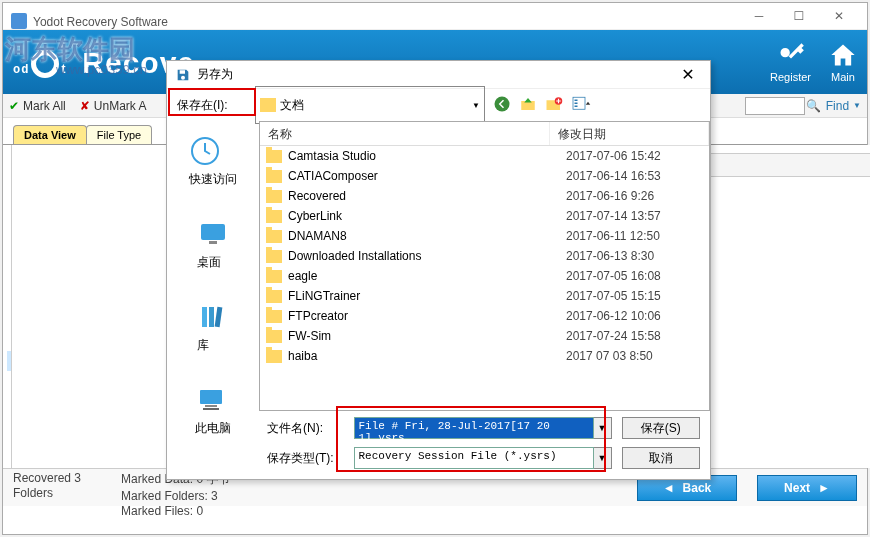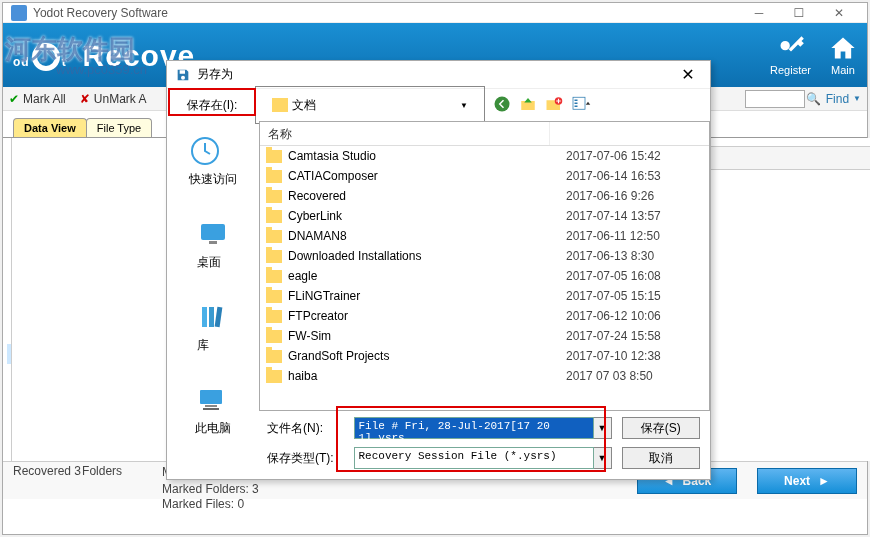--- a/index.html
+++ b/index.html
@@ -1,19 +1,19 @@
 <!DOCTYPE html>
 <html><head>
 <meta charset="utf-8">
 <style>
 *{box-sizing:border-box;margin:0;padding:0;font-family:"Microsoft YaHei","Segoe UI",sans-serif;font-size:12px}
 body{background:#f0f0f0;width:870px;height:537px;overflow:hidden;position:relative}
 .window{position:absolute;background:#fff;border:1px solid #aaa}
 .main-window{left:2px;top:2px;width:866px;height:533px}
-.titlebar{height:20px;background:#fff;display:flex;align-items:center;padding:0 8px;border-bottom:1px solid #eee}
+.titlebar{height:27px;background:#fff;display:flex;align-items:flex-end;padding:0 8px;border-bottom:1px solid #eee}
 .titlebar .icon{width:16px;height:16px;margin-right:6px;background:#4a90d9;border-radius:2px}
 .titlebar .title{flex:1;color:#555}
 .winbtns{display:flex;gap:0}
 .winbtn{width:40px;height:26px;display:flex;align-items:center;justify-content:center;color:#666;cursor:pointer}
 .header{height:64px;background:linear-gradient(#1a8fd4,#0c6fb0);display:flex;align-items:center;padding:0 10px;position:relative}
 .logo-text{color:#fff;font-size:32px;font-weight:bold;font-family:Arial;letter-spacing:1px}
 .logo-o{display:inline-block;width:28px;height:28px;border:5px solid #fff;border-radius:50%;vertical-align:middle;margin:0 2px}
 .header-btns{margin-left:auto;display:flex;gap:18px}
 .hbtn{display:flex;flex-direction:column;align-items:center;color:#fff;cursor:pointer}
 .hbtn svg{width:28px;height:28px;fill:#fff}
@@ -29,33 +29,33 @@
 .tab{padding:3px 10px;border:1px solid #999;border-bottom:none;border-radius:4px 4px 0 0;background:#fffde0;font-size:11px;cursor:pointer;margin-right:-1px}
 .tab.active{background:#ffe98a;font-weight:bold}
 .content{display:flex;height:324px;border-top:1px solid #999}
 .tree{width:200px;border-right:1px solid #ccc;padding:6px 4px;overflow:hidden;background:#fff}
 .tree-row{display:flex;align-items:center;height:20px;gap:3px;padding-left:4px}
 .expander{width:11px;height:11px;border:1px solid #888;display:flex;align-items:center;justify-content:center;font-size:9px;line-height:1;color:#555;background:#fff}
 .folder-ico{width:14px;height:12px;background:#ffd766;border-radius:1px;position:relative}
 .folder-ico::before{content:"";position:absolute;top:-3px;left:0;width:6px;height:3px;background:#ffd766;border-radius:1px 1px 0 0}
 .tree-row.sel{background:#cde8ff}
 .statusbar{height:38px;border-top:1px solid #ccc;background:#f8f8f8;display:flex;padding:2px 10px;font-size:11px;color:#444}
-.statusbar .left{display:flex;flex-direction:row;gap:1px}
+.statusbar .left{display:flex;flex-direction:column;gap:1px}
 .statusbar .mid{margin-left:40px;display:flex;flex-direction:column;gap:1px;font-family:monospace}
 .nav-btns{margin-left:auto;display:flex;gap:20px;align-items:center}
 .navbtn{width:100px;height:26px;background:linear-gradient(#5db4f0,#158fd8);border:1px solid #0a6aa8;color:#fff;display:flex;align-items:center;justify-content:center;gap:8px;cursor:pointer;font-size:12px;font-weight:bold}
 
 .dialog{left:166px;top:60px;width:545px;height:420px;z-index:50;box-shadow:3px 3px 6px rgba(0,0,0,0.2)}
 .dtitle{height:28px;display:flex;align-items:center;padding:12px 8px;background:#fff;border-bottom:1px solid #eee}
 .dtitle .ico{width:16px;height:16px;margin-right:6px}
 .dtitle .ico svg{fill:#2a7ab0}
 .dtitle .txt{flex:1}
 .dclose{width:28px;height:20px;display:flex;align-items:center;justify-content:center;font-size:16px;cursor:pointer}
 .drow1{height:32px;display:flex;align-items:center;padding:0 10px;gap:8px}
-.drow1 .lbl{width:70px;text-align:center}
+.drow1 .lbl{width:70px;text-align:left}
 .drow1 .docico{width:16px;height:14px;background:#ffd766;display:inline-block;margin-right:4px;vertical-align:middle}
 .dbody{display:flex;height:290px}
 .places{width:92px;display:flex;flex-direction:column;align-items:center;padding-top:14px;gap:30px}
 .place{display:flex;flex-direction:column;gap:4px;cursor:pointer}
 .place .pico{width:32px;height:32px}
 .filelist{flex:1;border:1px solid #aaa;background:#fff;overflow:hidden}
 .flhead{height:24px;display:flex;border-bottom:1px solid #ddd;background:#fff}
 .flhead div{padding:4px 8px;color:#333;border-right:1px solid #eee}
 .flhead .c1{width:290px}.flhead .c2{flex:1}
 .flrow{height:20px;display:flex;align-items:center;padding:0 4px;cursor:pointer}
@@ -81,21 +81,21 @@
     <div class="title">Yodot Recovery Software</div>
     <div class="winbtns">
       <div class="winbtn">─</div>
       <div class="winbtn">☐</div>
       <div class="winbtn">✕</div>
     </div>
   </div>
 
   <div class="header">
     <div class="logo-text">
-      <span style="font-family:Liberation Sans, sans-serif">od</span><span class="logo-o"></span><span>t</span>
+      <span style="font-family:Liberation Mono, monospace">od</span><span class="logo-o"></span><span>t</span>
       <span style="font-size:30px;margin-left:6px">Recove</span>
     </div>
     <div class="header-btns">
       <div class="hbtn">
         <svg viewBox="0 0 24 24">
             <path d="M7 14a4 4 0 1 1 0-8 4 4 0 0 1 0 8zm3-1l11-11 2 2-2 2 2 2-3 3-2-2-6 6z"></path>
           </svg>
         <span>Register</span>
       </div>
       <div class="hbtn">
@@ -221,21 +221,21 @@
   <div class="dtitle">
     <span class="ico"><svg viewBox="0 0 24 24" width="16" height="16">
           <path d="M4 4h13l3 3v13H4zM7 5v5h8V5zm5 8a3 3 0 1 0 0 6 3 3 0 0 0 0-6z"></path>
         </svg></span>
     <span class="txt">另存为</span>
     <div class="dclose">✕</div>
   </div>
 
   <div class="drow1">
     <span class="lbl">保存在(I):</span>
-    <div style="display:flex;width:230px;height:38px;border:1px solid #888;align-items:center;padding:0 16px">
+    <div style="display:flex;width:230px;height:38px;border:1px solid #888;align-items:center;padding:0 4px">
       <span class="docico"></span>
       <span style="flex:1">文档</span>
       <span style="font-size:8px">▼</span>
     </div>
     <span style="cursor:pointer">
       <svg width="18" height="18" viewBox="0 0 24 24">
           <circle cx="12" cy="12" r="10" fill="#3b8e3b"></circle>
           <path d="M14 7l-5 5 5 5" stroke="#fff" stroke-width="2" fill="none"></path>
         </svg>
     </span>
@@ -293,20 +293,21 @@
             <rect x="10" y="21" width="12" height="2" fill="#888"></rect>
             <rect x="8" y="24" width="16" height="2" fill="#666"></rect>
           </svg>
         <span>此电脑</span>
       </div>
     </div>
 
     <div class="filelist">
       <div class="flhead">
         <div class="c1">名称</div>
+        <div class="c2">修改日期</div>
       </div>
       <div id="flbody">
           <div class="flrow">
             <span class="fico"></span>
             <span class="n">Camtasia Studio</span>
             <span class="d">2017-07-06 15:42</span>
           </div>
           <div class="flrow">
             <span class="fico"></span>
             <span class="n">CATIAComposer</span>
@@ -344,25 +345,20 @@
           </div>
           <div class="flrow">
             <span class="fico"></span>
             <span class="n">FTPcreator</span>
             <span class="d">2017-06-12 10:06</span>
           </div>
           <div class="flrow">
             <span class="fico"></span>
             <span class="n">FW-Sim</span>
             <span class="d">2017-07-24 15:58</span>
-          </div>
-          <div class="flrow">
-            <span class="fico"></span>
-            <span class="n">GrandSoft Projects</span>
-            <span class="d">2017-07-10 12:38</span>
           </div>
           <div class="flrow">
             <span class="fico"></span>
             <span class="n">haiba</span>
             <span class="d">2017 07 03 8:50</span>
           </div>
         </div>
     </div>
   </div>
 

